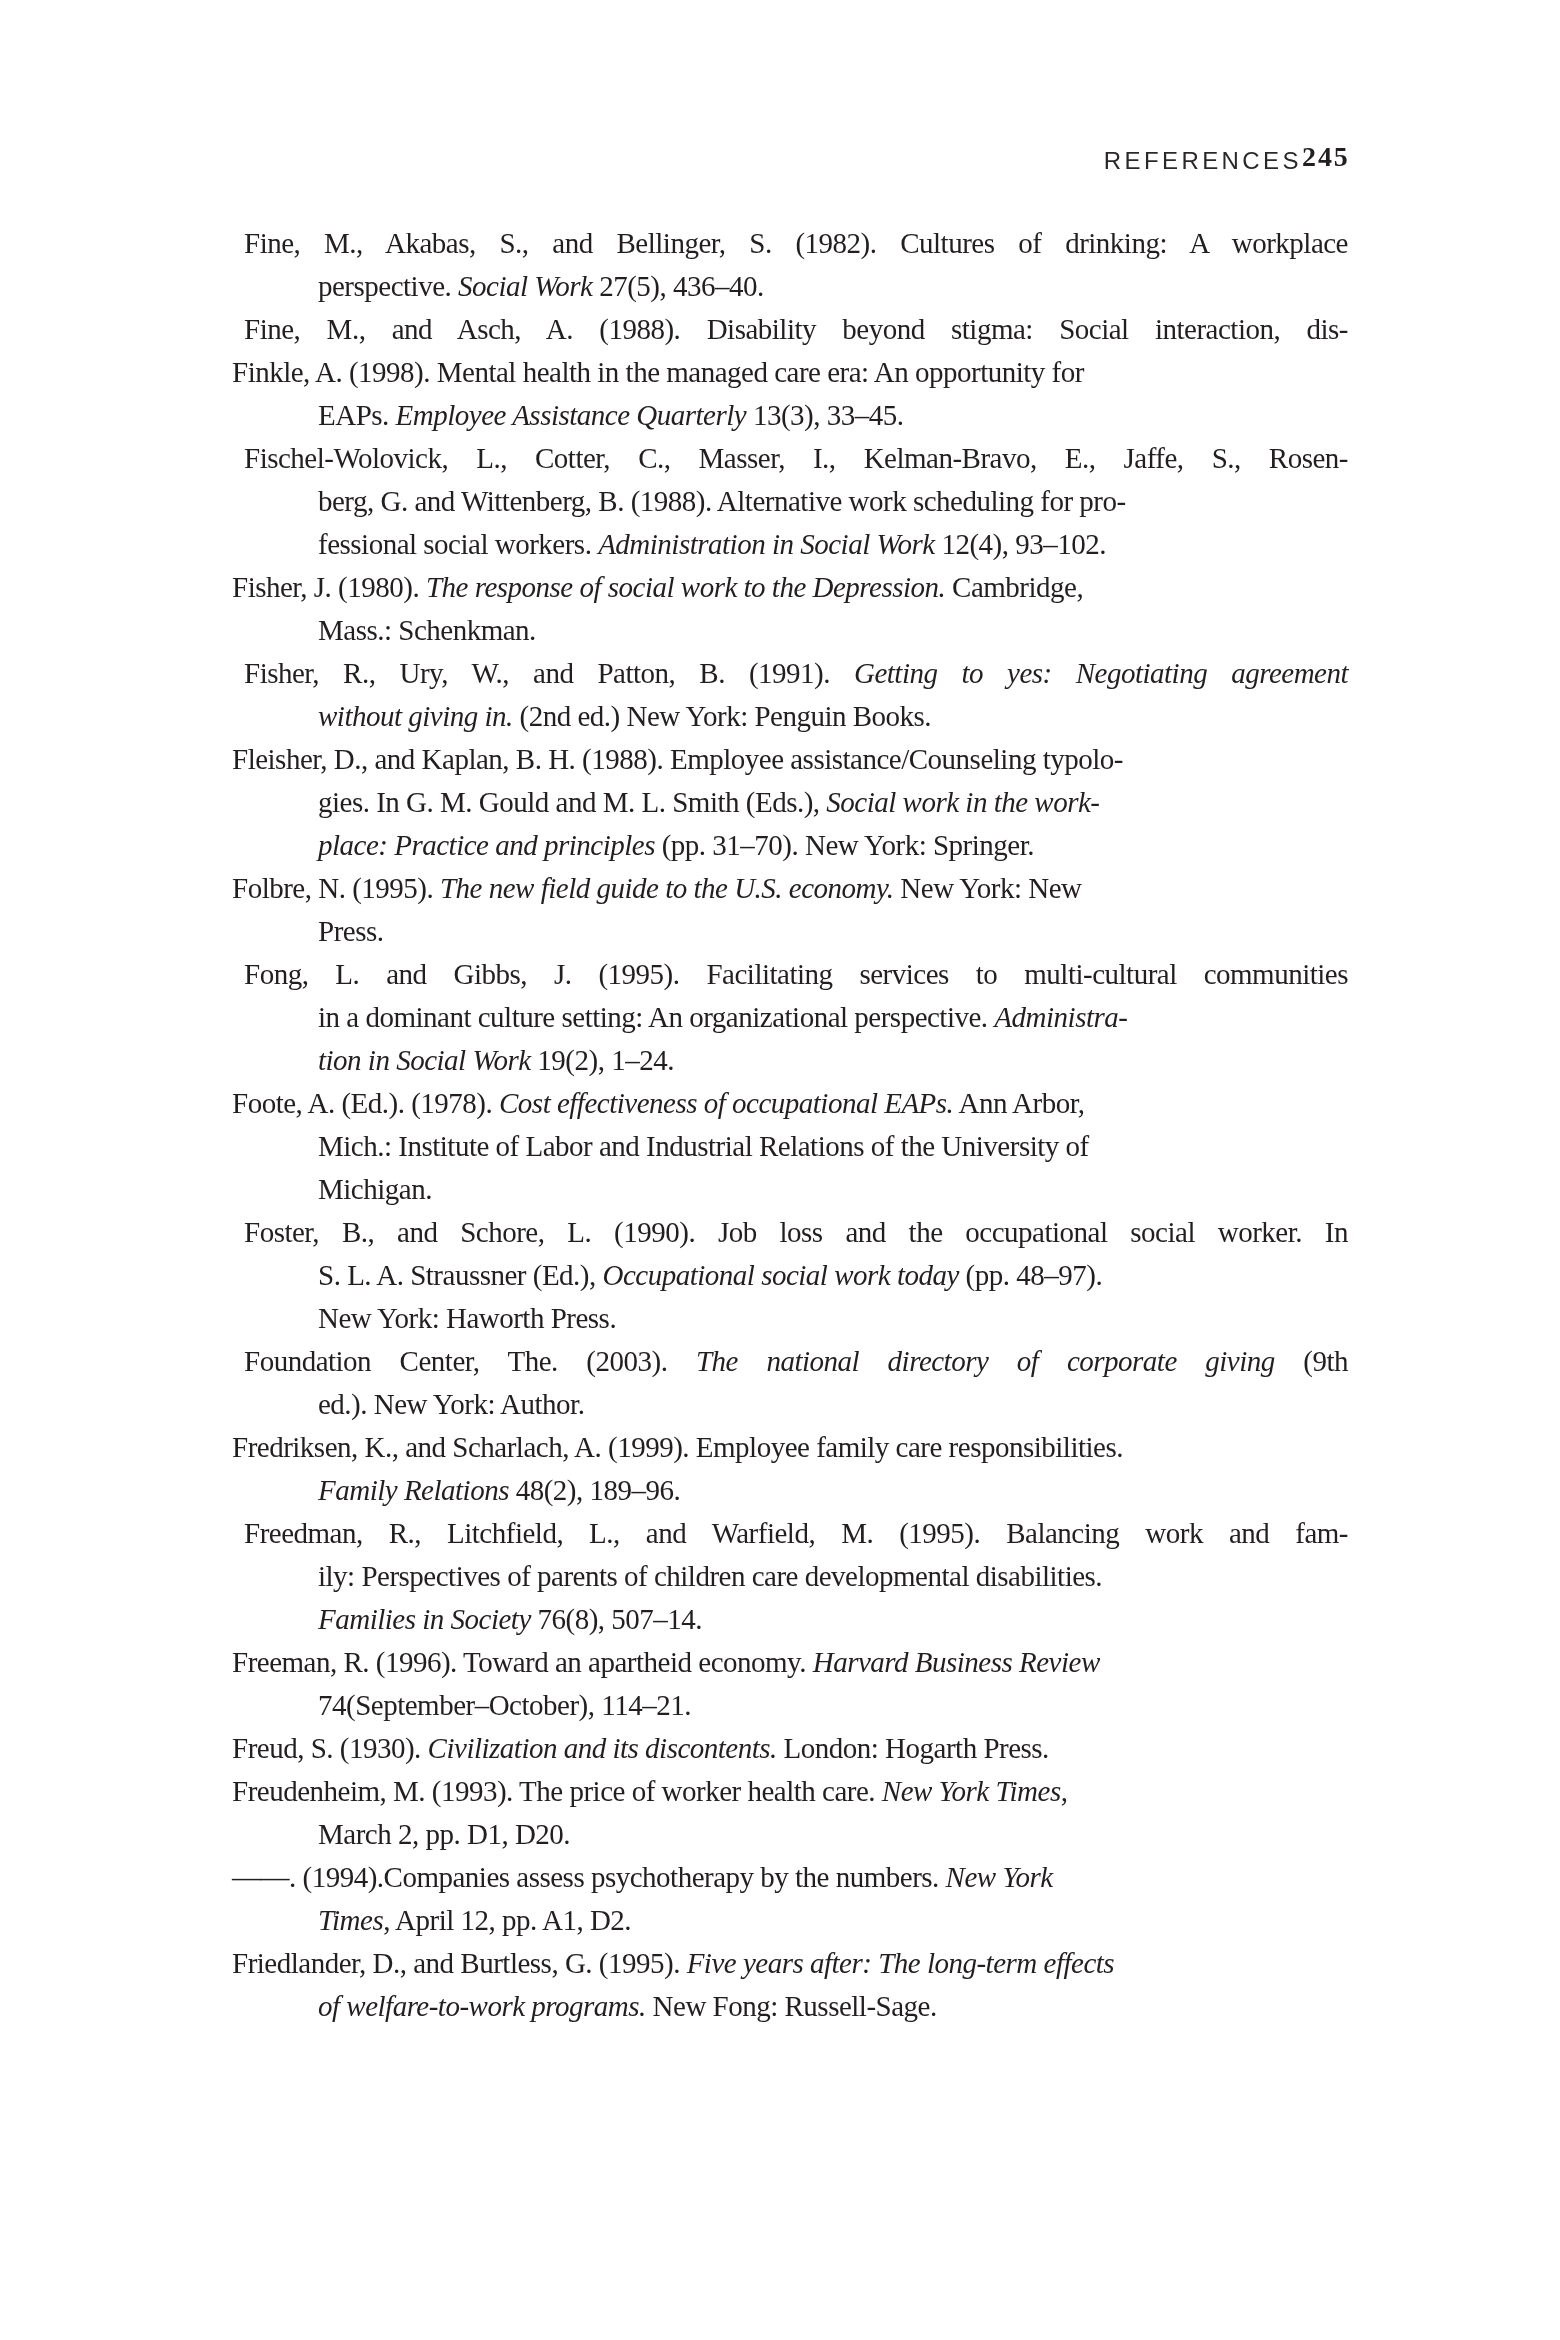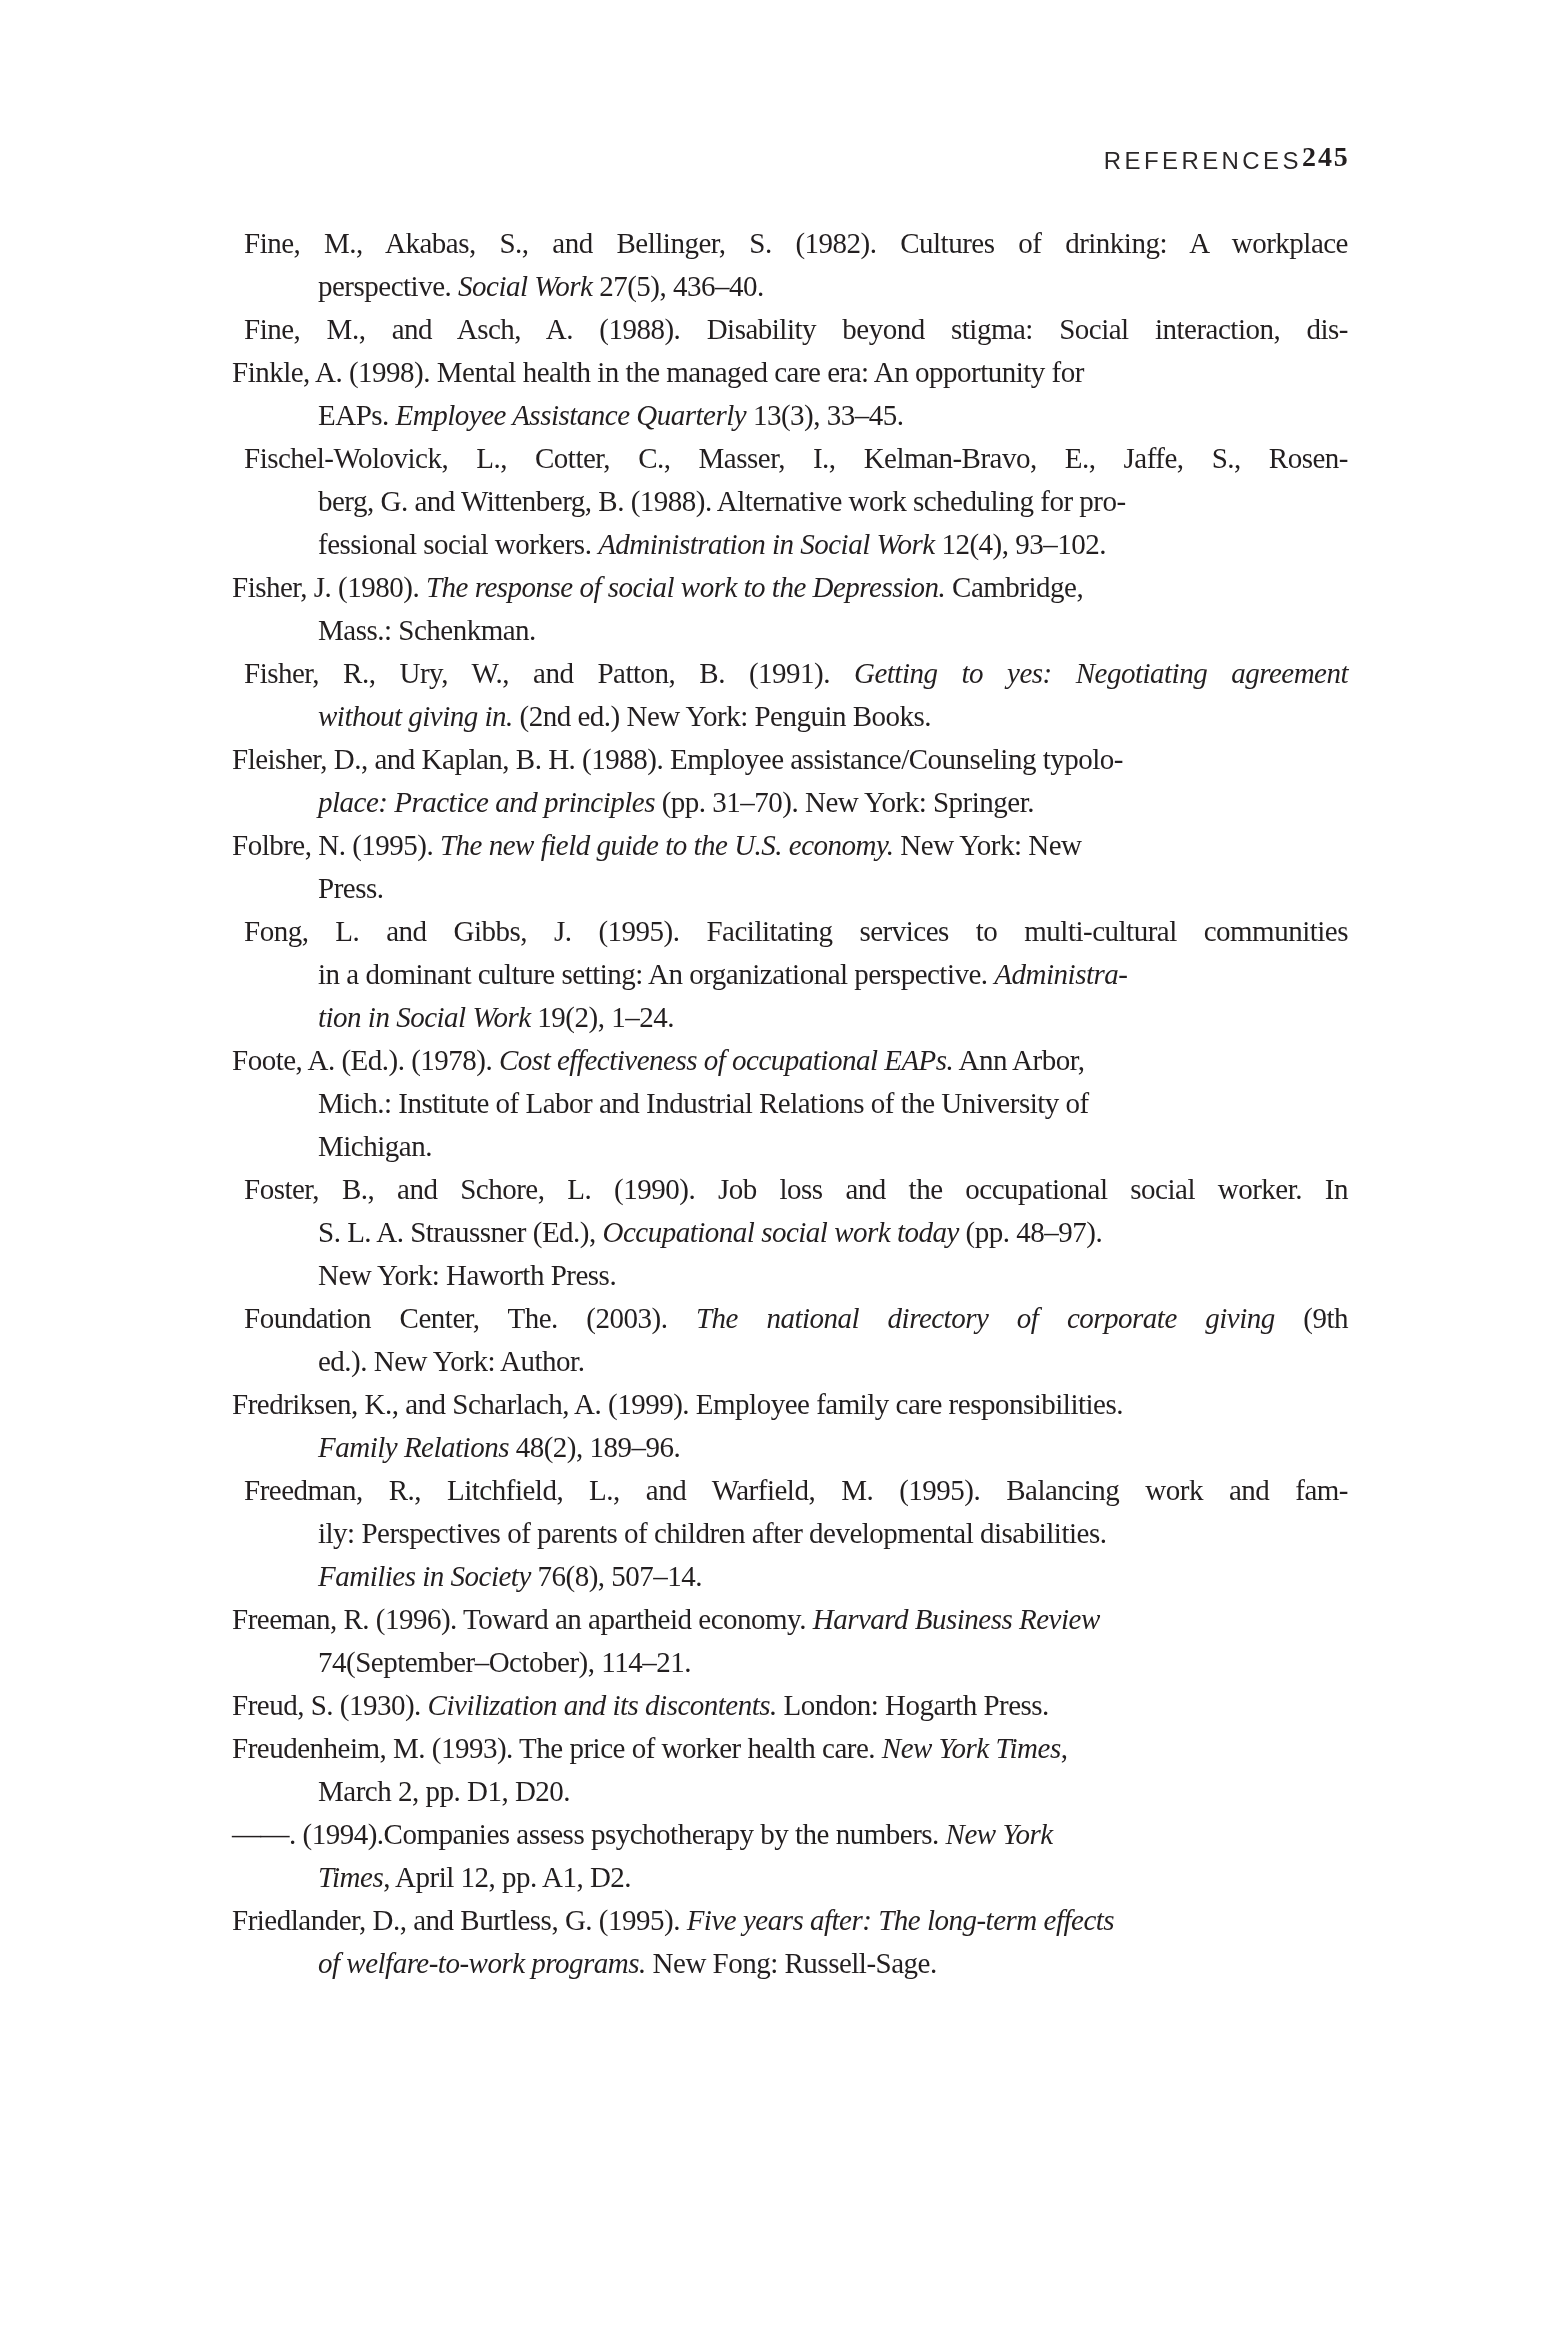--- a/index.html
+++ b/index.html
@@ -64,20 +64,21 @@
     <li class="entry">
       <span class="line"><span>Fisher, J. (1980). </span><span class="it">The response of social work to the Depression.</span><span> Cambridge,</span></span>
       <span class="line cont"><span>Mass.: Schenkman.</span></span>
     </li>
     <li class="entry">
       <span class="line just"><span>Fisher, R., Ury, W., and Patton, B. (1991). </span><span class="it">Getting to yes: Negotiating agreement</span></span>
       <span class="line cont"><span class="it">without giving in.</span><span> (2nd ed.) New York: Penguin Books.</span></span>
     </li>
     <li class="entry">
       <span class="line"><span>Fleisher, D., and Kaplan, B. H. (1988). Employee assistance/Counseling typolo-</span></span>
+      <span class="line cont"><span>gies. In G. M. Gould and M. L. Smith (Eds.), </span><span class="it">Social work in the work-</span></span>
       <span class="line cont"><span class="it">place: Practice and principles</span><span> (pp. 31–70). New York: Springer.</span></span>
     </li>
     <li class="entry">
       <span class="line"><span>Folbre, N. (1995). </span><span class="it">The new field guide to the U.S. economy.</span><span> New York: New</span></span>
       <span class="line cont"><span>Press.</span></span>
     </li>
     <li class="entry">
       <span class="line just"><span>Fong, L. and Gibbs, J. (1995). Facilitating services to multi-cultural communities</span></span>
       <span class="line cont"><span>in a dominant culture setting: An organizational perspective. </span><span class="it">Administra-</span></span>
       <span class="line cont"><span class="it">tion in Social Work</span><span> 19(2), 1–24.</span></span>
@@ -95,21 +96,21 @@
     <li class="entry">
       <span class="line just"><span>Foundation Center, The. (2003). </span><span class="it">The national directory of corporate giving</span><span> (9th</span></span>
       <span class="line cont"><span>ed.). New York: Author.</span></span>
     </li>
     <li class="entry">
       <span class="line"><span>Fredriksen, K., and Scharlach, A. (1999). Employee family care responsibilities.</span></span>
       <span class="line cont"><span class="it">Family Relations</span><span> 48(2), 189–96.</span></span>
     </li>
     <li class="entry">
       <span class="line just"><span>Freedman, R., Litchfield, L., and Warfield, M. (1995). Balancing work and fam-</span></span>
-      <span class="line cont"><span>ily: Perspectives of parents of children after developmental disabilities.</span></span>
+      <span class="line cont"><span>ily: Perspectives of parents of children care developmental disabilities.</span></span>
       <span class="line cont"><span class="it">Families in Society</span><span> 76(8), 507–14.</span></span>
     </li>
     <li class="entry">
       <span class="line"><span>Freeman, R. (1996). Toward an apartheid economy. </span><span class="it">Harvard Business Review</span></span>
       <span class="line cont"><span>74(September–October), 114–21.</span></span>
     </li>
     <li class="entry">
       <span class="line"><span>Freud, S. (1930). </span><span class="it">Civilization and its discontents.</span><span> London: Hogarth Press.</span></span>
     </li>
     <li class="entry">

